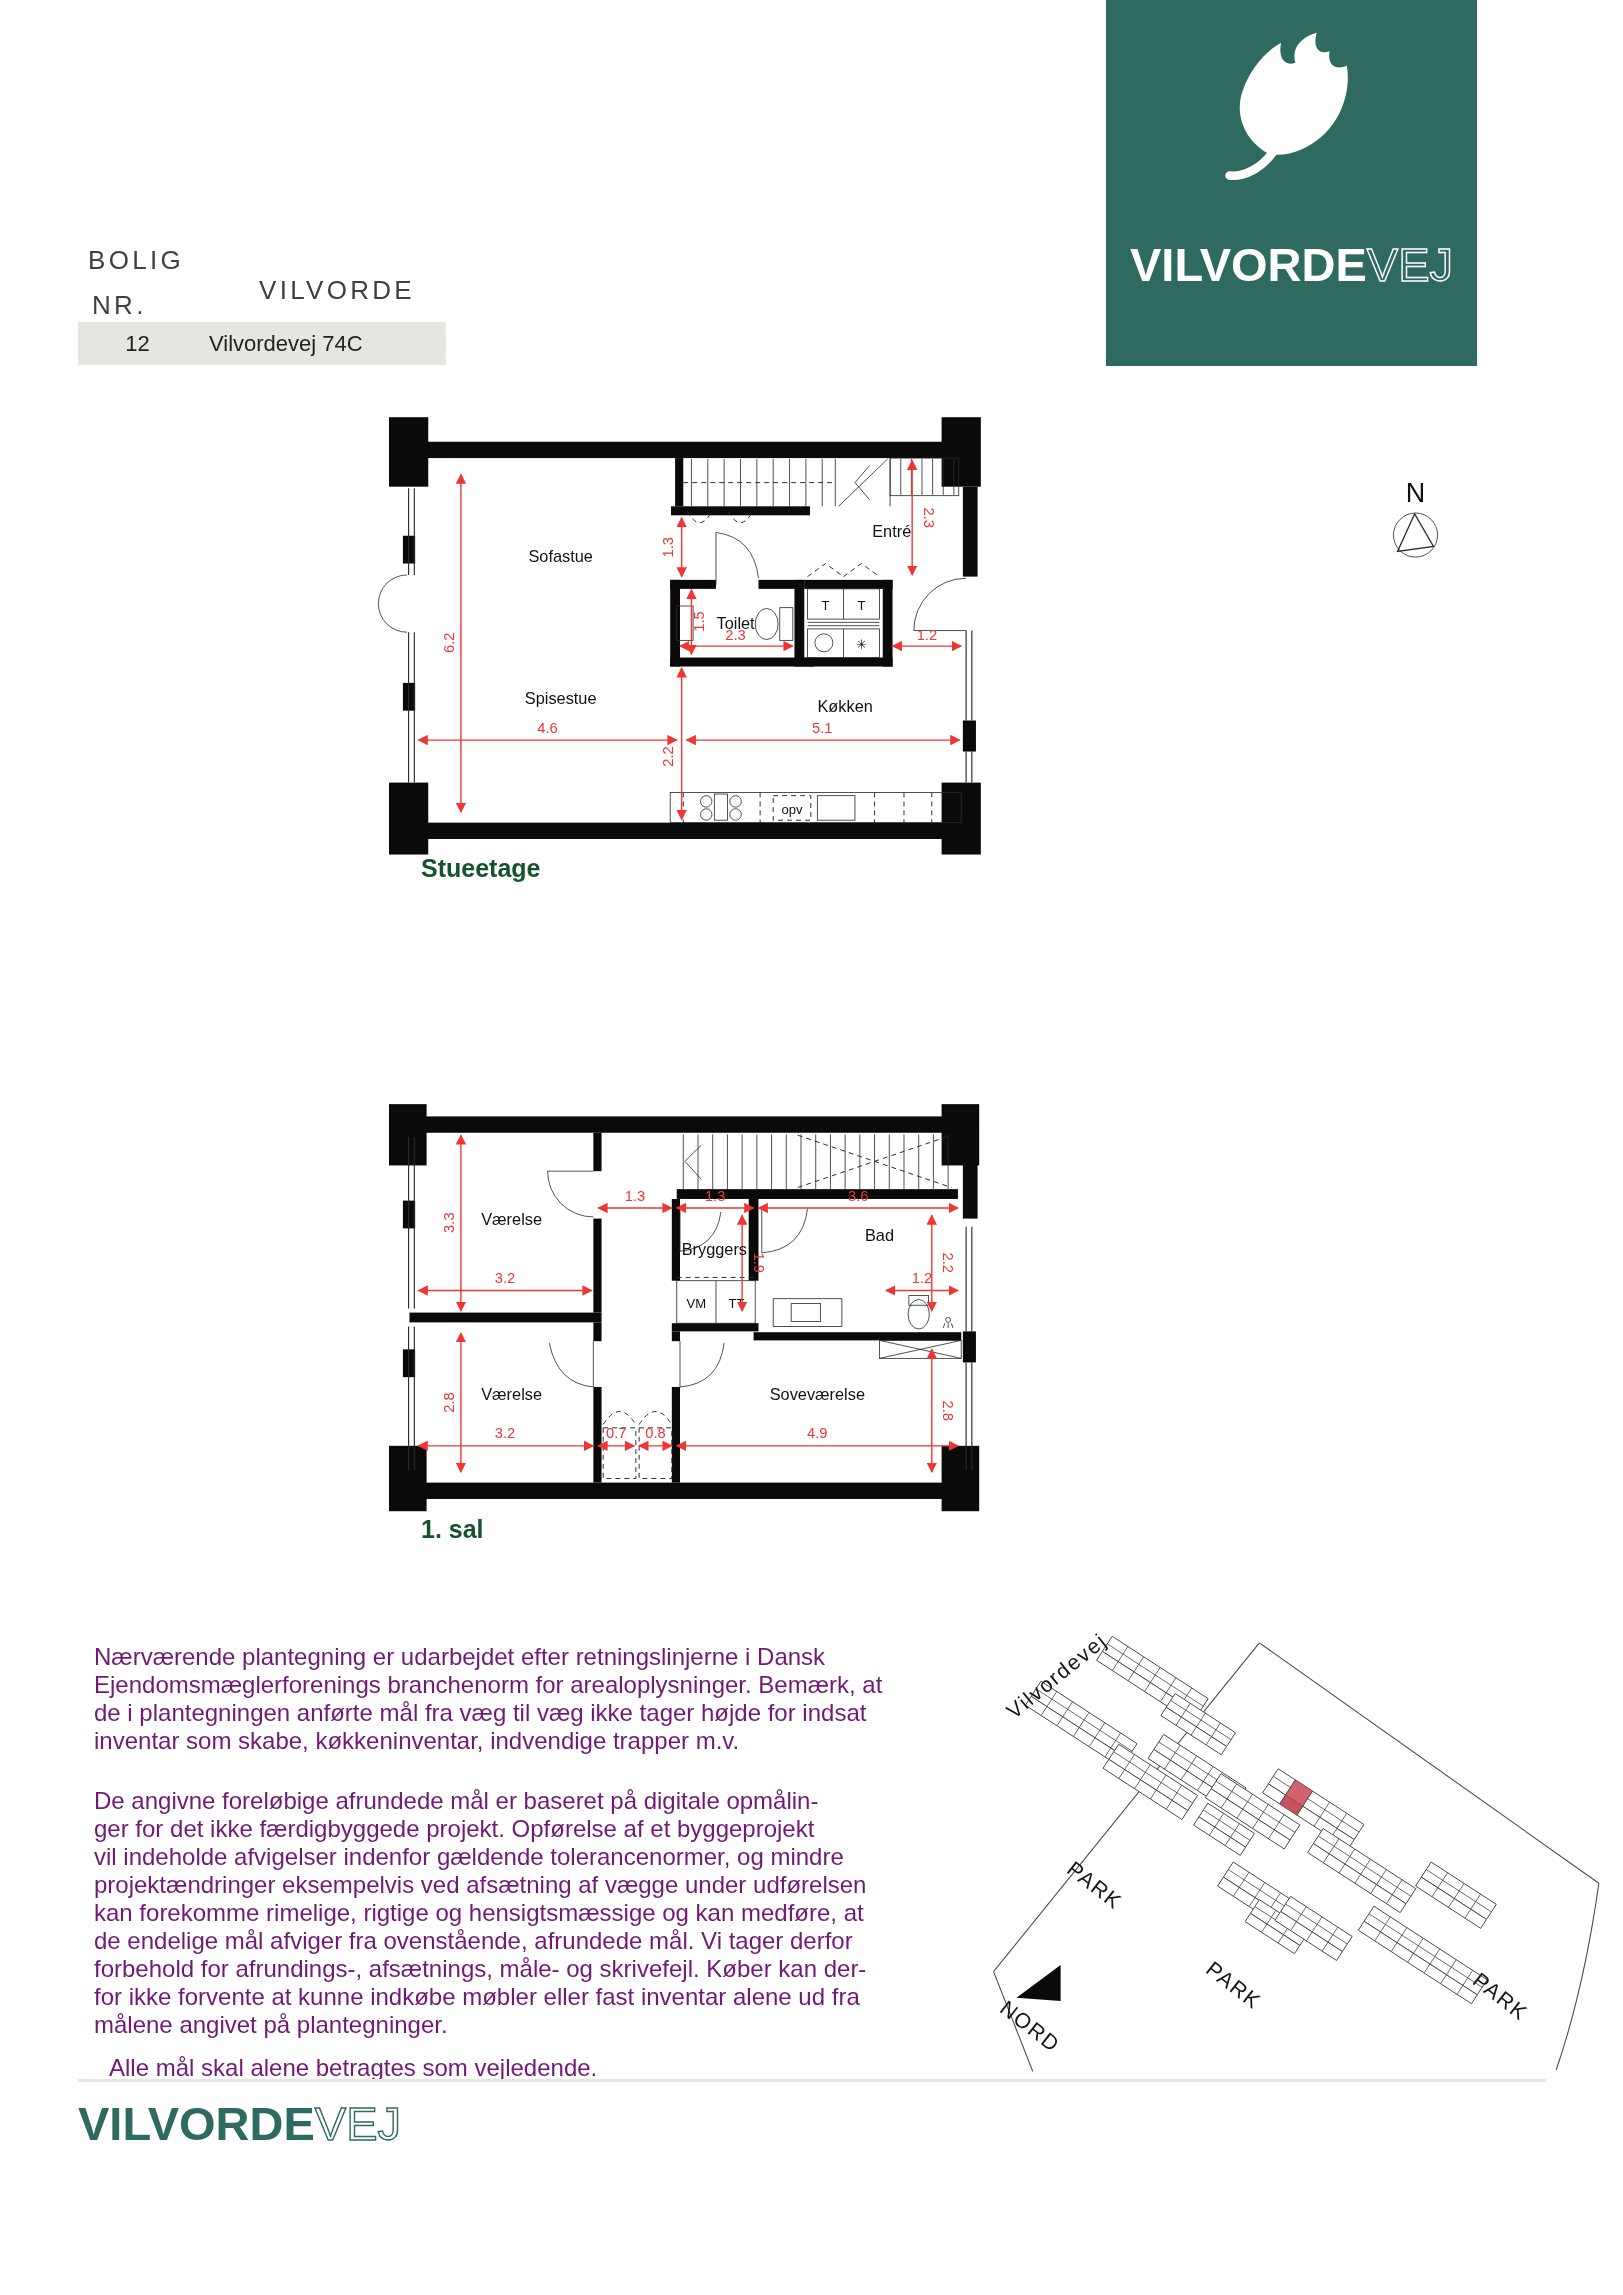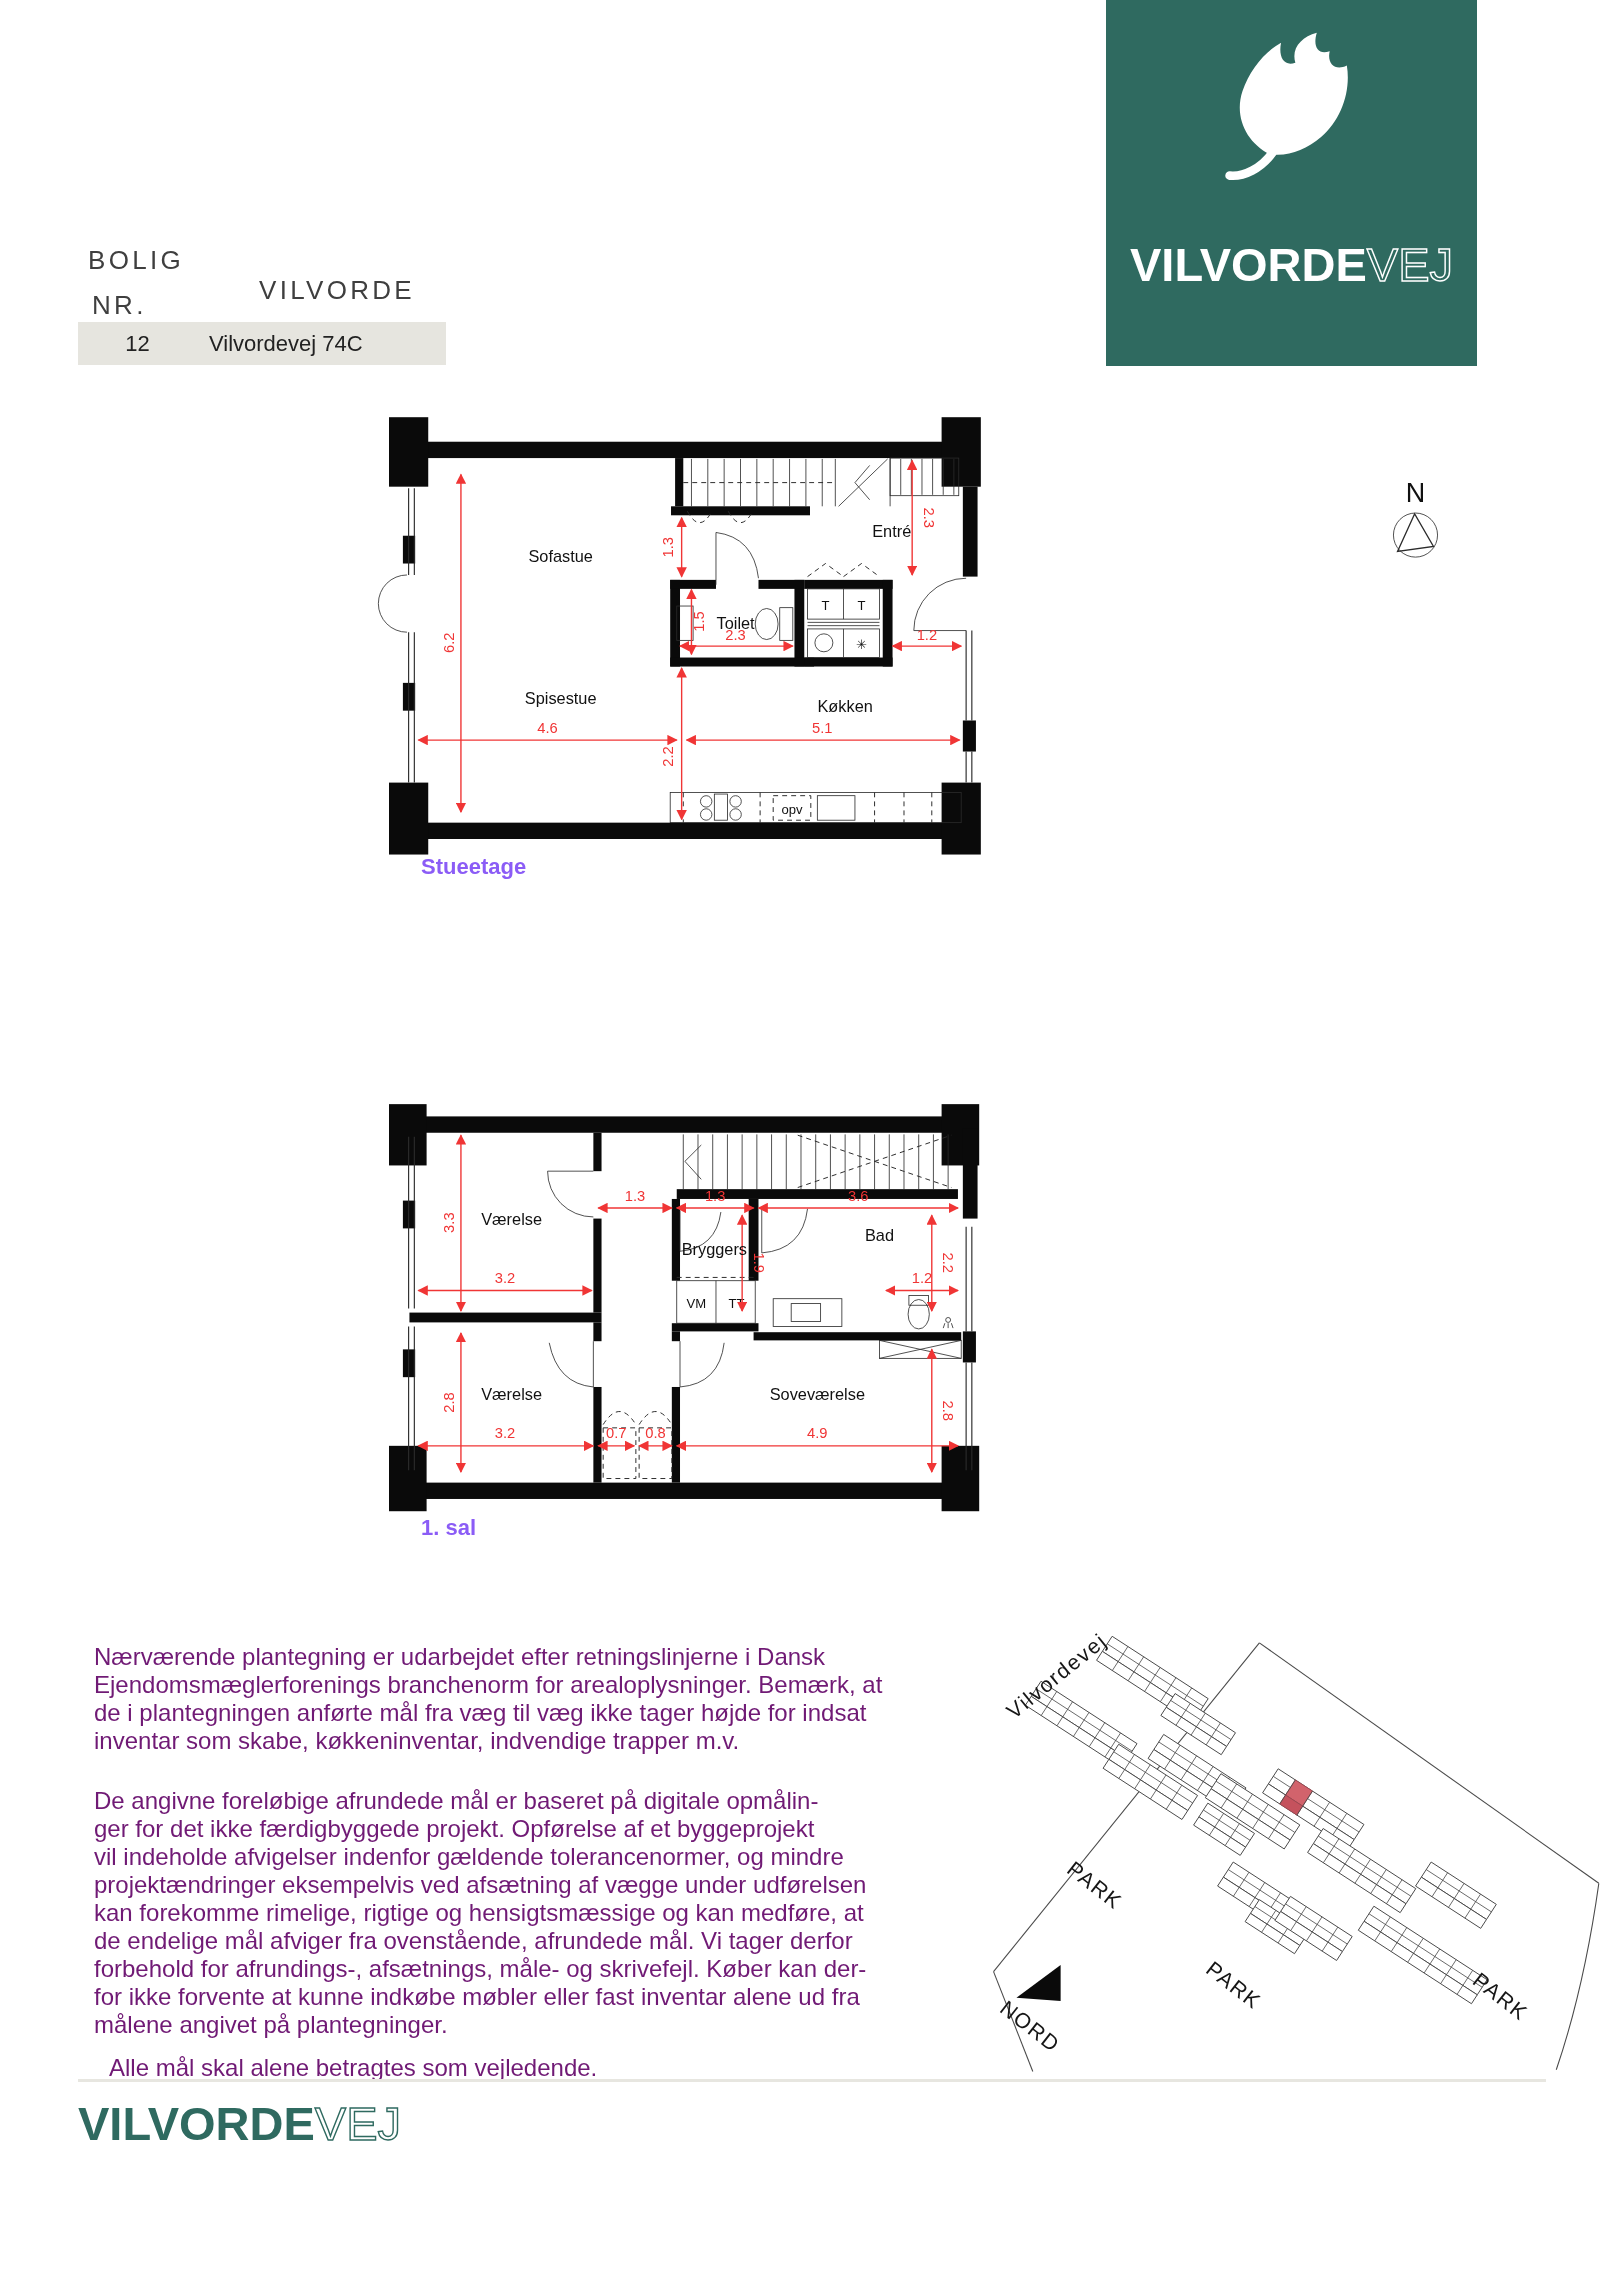--- a/index.html
+++ b/index.html
@@ -18,21 +18,21 @@
   #logo-box{position:absolute;left:1106px;top:0;width:371px;height:366px;background:var(--teal);}
   #logo-box .leaf{position:absolute;left:115px;top:31px;}
   .wordmark{position:absolute;left:0;width:100%;text-align:center;white-space:nowrap;}
   #logo-box .wordmark{top:237px;font-size:47px;font-weight:700;color:#fff;letter-spacing:0px;}
   .wm-thin{font-weight:400;}
   @supports (-webkit-text-stroke: 1px black){
     .wm-thin{color:transparent;-webkit-text-stroke:1.4px var(--teal);}
     .wm-thin.white{-webkit-text-stroke-color:#fff;}
   }
   
-  .plan-title{position:absolute;font-size:22px;font-weight:700;color:#8b5cf6;}
+  .plan-title{position:absolute;font-size:25px;font-weight:700;color:#14532d;}
   
   svg{overflow:visible;}
   .wall{fill:#0a0a0a;stroke:none;}
   .thin{fill:none;stroke:#2b2b2b;stroke-width:1.4px;}
   .thin2{fill:none;stroke:#2b2b2b;stroke-width:1px;}
   .dash{fill:none;stroke:#2b2b2b;stroke-width:1.2px;stroke-dasharray:6 5;}
   .dim{fill:none;stroke:var(--red);stroke-width:1.7px;}
   .rm{font:20px "Liberation Sans",sans-serif;fill:#111;text-anchor:middle;}
   .fx{font:16px "Liberation Sans",sans-serif;fill:#111;text-anchor:middle;}
   .dm{font:18px "Liberation Sans",sans-serif;fill:var(--red);text-anchor:middle;}

